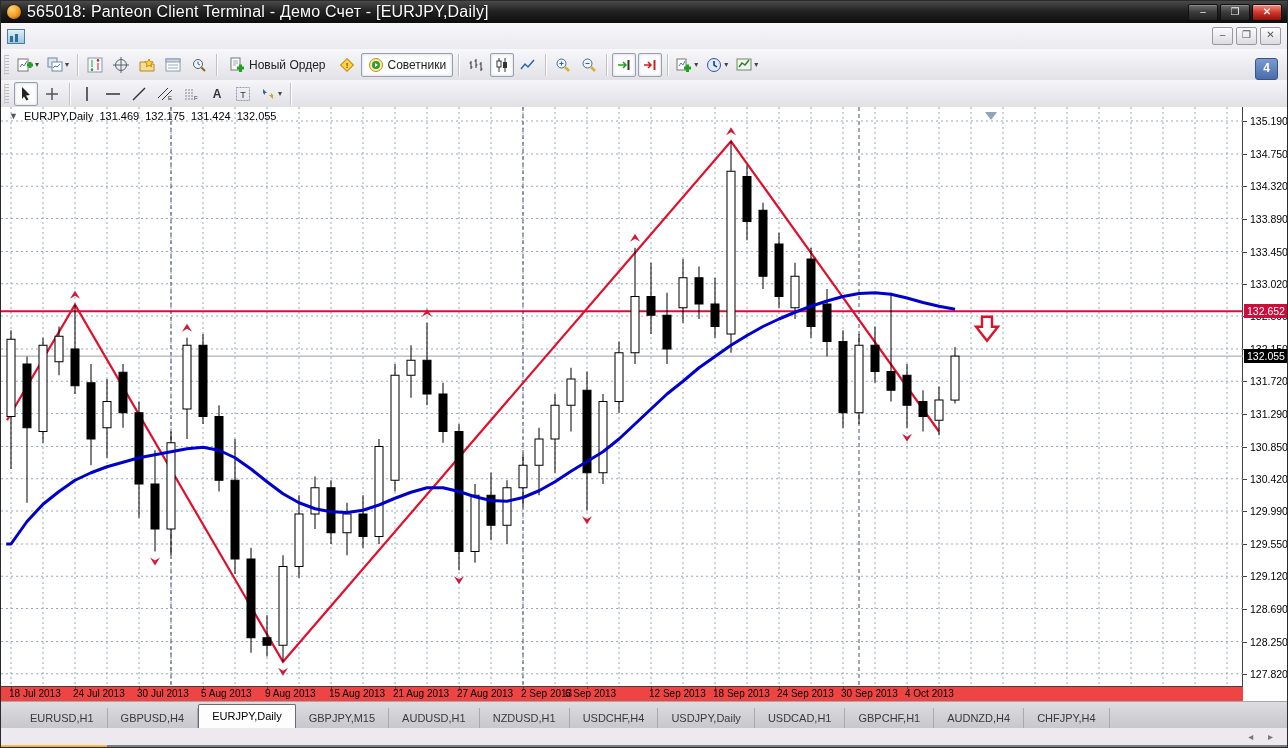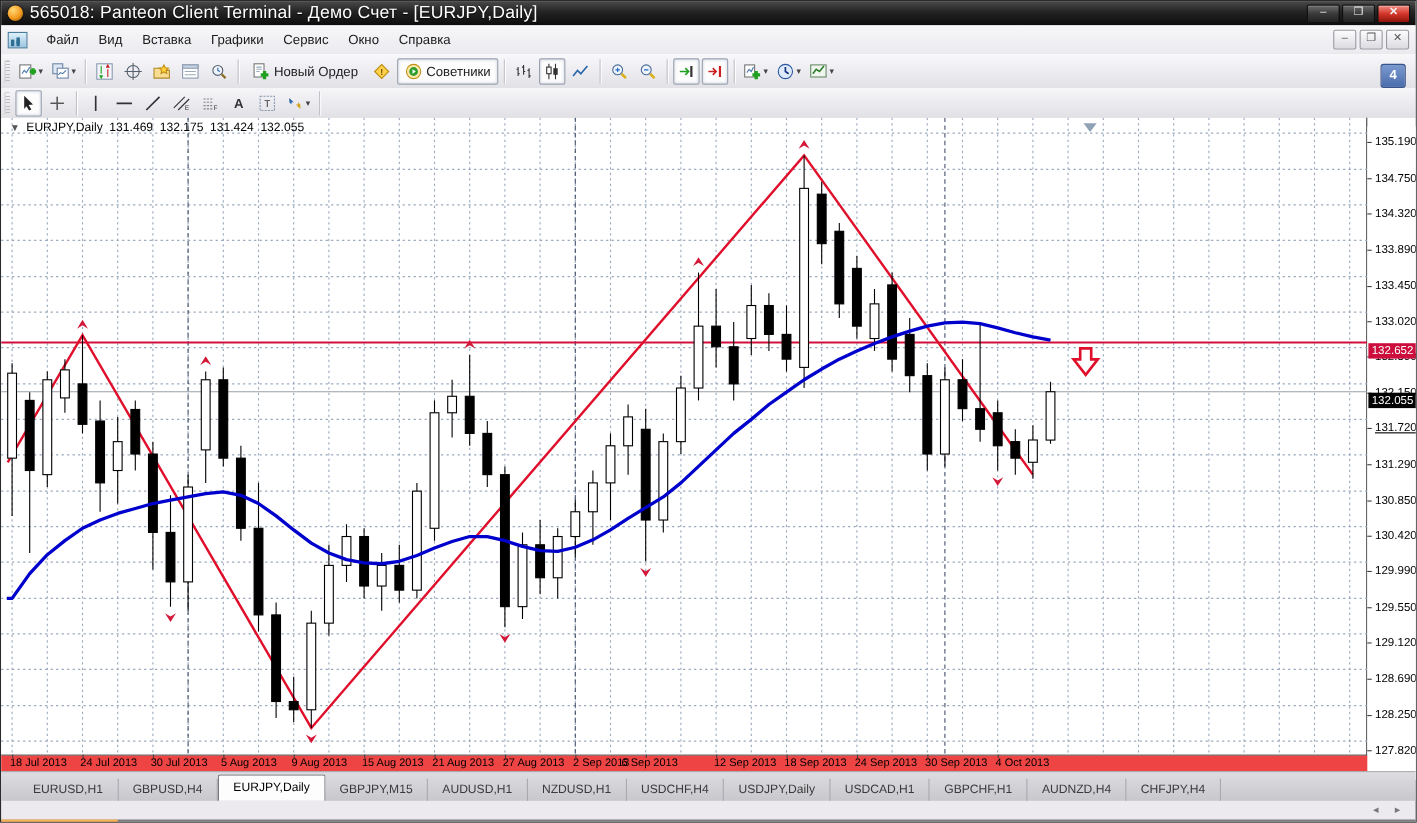--- a/index.html
+++ b/index.html
@@ -29,21 +29,21 @@
   .caret{font-size:8px;color:#444;margin-left:2px;}
   .tfbtn{min-width:26px;height:22px;margin:0 1px;font-size:11px;color:#333;display:flex;align-items:center;justify-content:center;border:1px solid transparent;border-radius:2px;}
   .tfbtn.pressed{background:#fdfdfe;border:1px solid #9aa2b2;box-shadow:inset 0 0 3px #c7ccd6;}
   #community-badge{position:absolute;right:9px;top:57px;width:21px;height:20px;background:linear-gradient(#7b9ad0,#4a6cab);border:1px solid #38538a;border-radius:3px;color:#fff;font-size:12px;font-weight:bold;text-align:center;line-height:19px;}
   
   #chartwin{position:absolute;left:0;top:106px;width:100%;height:594px;background:#fff;}
   #plot{position:absolute;left:0;top:0;width:1242px;height:580px;border-right:1px solid #404040;border-bottom:1px solid #404040;box-sizing:border-box;}
   #chart-svg{position:absolute;left:0;top:0;}
   #chart-header{position:absolute;left:8px;top:3px;font-size:11px;color:#000;z-index:5;display:flex;gap:6px;align-items:center;}
   #chart-header .tri{color:#555;font-size:9px;}
-  #price-axis{position:absolute;left:1242px;top:8px;width:46px;height:594px;background:#fff;font-size:10.5px;color:#000;}
+  #price-axis{position:absolute;left:1242px;top:0;width:46px;height:594px;background:#fff;font-size:10.5px;color:#000;}
   .ptick{position:absolute;left:7px;}
   .ptickmark{position:absolute;left:0;width:4px;height:1px;background:#404040;}
   .plabel{position:absolute;left:1px;padding:1px 3px 1px 3px;color:#fff;font-size:10.5px;}
   #date-axis{position:absolute;left:0;top:580px;width:1242px;height:14px;background:#ef4444;font-size:10px;color:#000;}
   .dtick{position:absolute;top:1px;white-space:nowrap;}
   .dtickmark{position:absolute;top:-1px;width:1px;height:3px;background:#404040;}
   
   #tabbar{position:absolute;left:0;top:700px;width:100%;height:26px;background:linear-gradient(#dddce1,#c8c7cc);border-top:1px solid #a8a7ac;display:flex;align-items:flex-end;}
   .tab{height:20px;line-height:20px;padding:0 13px;font-size:11px;color:#3a3a3a;border-right:1px solid #aaa9ae;margin-bottom:0;}
   .tab.active{background:#fdfdfd;border:1px solid #6a6a6f;border-bottom:none;height:23px;line-height:23px;color:#000;border-radius:2px 2px 0 0;}
@@ -68,29 +68,20 @@
     <div id="title-text">565018: Panteon Client Terminal - Демо Счет - [EURJPY,Daily]</div>
     <div class="wbtns">
       <div class="wbtn">–</div>
       <div class="wbtn">❐</div>
       <div class="wbtn close">✕</div>
     </div>
   </div>
 
   <div id="menubar">
     <div id="doc-icon"></div>
-    <div id="menu-items" style="display:flex;">
-        <div class="menu-item">Файл</div>
-        <div class="menu-item">Вид</div>
-        <div class="menu-item">Вставка</div>
-        <div class="menu-item">Графики</div>
-        <div class="menu-item">Сервис</div>
-        <div class="menu-item">Окно</div>
-        <div class="menu-item">Справка</div>
-      </div>
     <div class="mdibtns">
       <div class="mdibtn">–</div>
       <div class="mdibtn">❐</div>
       <div class="mdibtn">✕</div>
     </div>
   </div>
 
   <div id="toolbar1">
     <div class="grip"></div>
     <div class="tbtn">
@@ -516,21 +507,21 @@
         <div class="ptick" style="top: 105.5px;">133.890</div>
         <div class="ptickmark" style="top: 144.5px;"></div>
         <div class="ptick" style="top: 138.5px;">133.450</div>
         <div class="ptickmark" style="top: 176.75px;"></div>
         <div class="ptick" style="top: 170.75px;">133.020</div>
         <div class="ptickmark" style="top: 209px;"></div>
         <div class="ptick" style="top: 203px;">132.590</div>
         <div class="ptickmark" style="top: 242px;"></div>
         <div class="ptick" style="top: 236px;">132.150</div>
         <div class="ptickmark" style="top: 274.25px;"></div>
-        <div class="ptick" style="top: 268.25px; text-decoration: underline;">131.720</div>
+        <div class="ptick" style="top: 268.25px;">131.720</div>
         <div class="ptickmark" style="top: 306.5px;"></div>
         <div class="ptick" style="top: 300.5px;">131.290</div>
         <div class="ptickmark" style="top: 339.5px;"></div>
         <div class="ptick" style="top: 333.5px;">130.850</div>
         <div class="ptickmark" style="top: 371.75px;"></div>
         <div class="ptick" style="top: 365.75px;">130.420</div>
         <div class="ptickmark" style="top: 404px;"></div>
         <div class="ptick" style="top: 398px;">129.990</div>
         <div class="ptickmark" style="top: 437px;"></div>
         <div class="ptick" style="top: 431px;">129.550</div>

